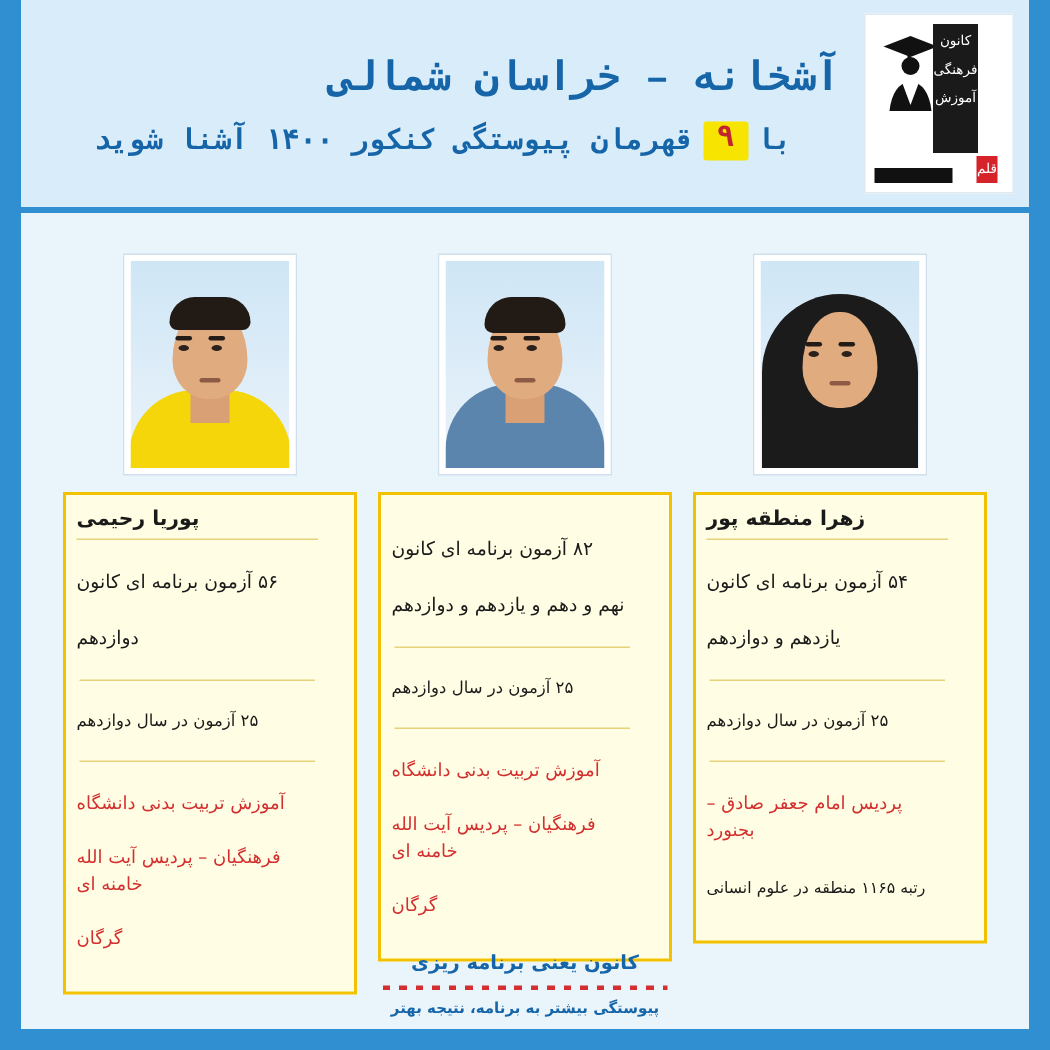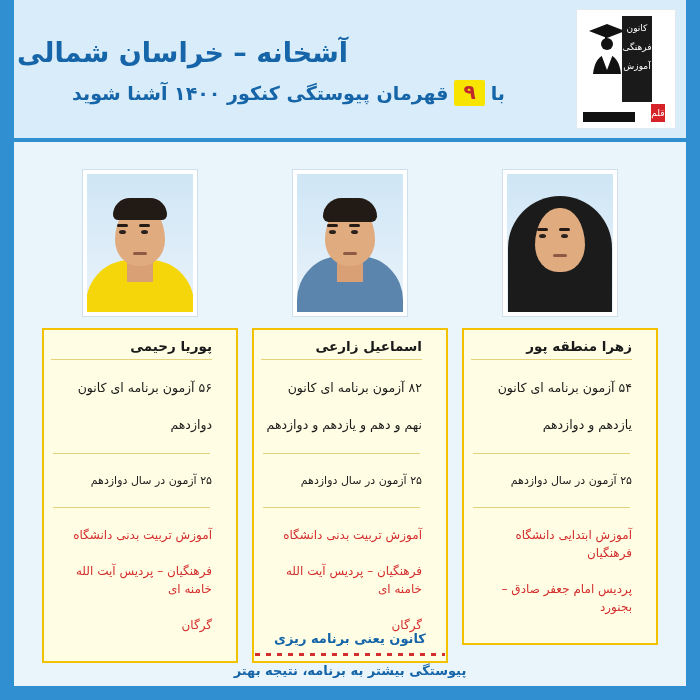--- a/index.html
+++ b/index.html
@@ -50,22 +50,23 @@
   }
   .logo .redbox{
     position:absolute;right:10px;bottom:6px;width:14px;height:18px;
     background:#d6232a;color:#fff;font-size:9px;text-align:center;line-height:18px;
   }
   .logo .blackbar{
     position:absolute;left:6px;bottom:6px;width:52px;height:10px;background:#111;
   }
   .head-titles{
     flex:1 1 auto;
-    text-align:left;
-    padding:0 6px 0 3px;
+    text-align:right;
+    padding:0 6px 0 16px;
+    font-family:Liberation Mono, monospace;
   }
   .title-main{
     color:#1565a8;
     font-size:27px;
     font-weight:bold;
     letter-spacing:0;
     margin:4px 0 12px 0;
     white-space:nowrap;
   }
   .title-sub{
@@ -144,21 +145,21 @@
     background:#1b1b1b;
   }
 
   .info-box{
     margin-top:12px;
     width:100%;
     background:#fffde3;
     border:2px solid #f2c200;
     box-sizing:border-box;
     padding:8px 24px 9px 7px;
-    text-align:right;
+    text-align:left;
   }
   .nm{
     color:#1a1a1a;
     font-size:13.5px;
     font-weight:bold;
     padding-bottom:5px;
     border-bottom:1px solid #e6d27a;
     margin-bottom:6px;
   }
   .ln{
@@ -175,21 +176,21 @@
   .footer{
     position:absolute;
     left:0;right:0;bottom:8px;
     text-align:center;
   }
   .f1{color:#1565a8;font-size:13px;font-weight:bold;margin-bottom:7px;}
   .dots{
     width:190px;height:3px;margin:0 auto 7px auto;
     background-image:repeating-linear-gradient(to right,#d32f2f 0 5px,transparent 5px 11px);
   }
-  .f2{color:#1565a8;font-size:13px;font-weight:bold;}
+  .f2{color:#1565a8;font-size:10px;font-weight:bold;}
 </style>
 </head>
 <body>
 
 <div class="page">
 
   <div class="header">
 
     <div class="logo">
       <svg class="grad" viewBox="0 0 44 56">
@@ -234,42 +235,41 @@
             <div class="mouth" style="top:80px;"></div>
           </div>
         </div>
         <div class="info-box">
           <div class="nm">زهرا منطقه پور</div>
           <div class="ln">۵۴ آزمون برنامه ای کانون</div>
           <div class="ln">یازدهم و دوازدهم</div>
           <div class="sep"></div>
           <div class="ln small">۲۵ آزمون در سال دوازدهم</div>
           <div class="sep"></div>
-          <div class="ln red">آموزش ابتدایی دانشگاه فرهنگیان</div>
           <div class="ln red">پردیس امام جعفر صادق – بجنورد</div>
+          <div class="ln rank">رتبه ۱۱۶۵ منطقه در علوم انسانی</div>
         </div>
       </div>
 
       <div class="card">
         <div class="photo-frame">
           <div class="photo">
             <div class="bg-blue"></div>
             <div class="shirt" style="width:106px;height:56px;bottom:0;background:#5b85ad;"></div>
             <div class="neck" style="width:26px;height:22px;top:86px;background:#d99f75;"></div>
             <div class="face" style="width:50px;height:62px;top:30px;"></div>
             <div class="hair" style="width:54px;height:24px;top:24px;border-radius:26px 26px 8px 8px;"></div>
             <div class="brow" style="left:30px;top:50px;"></div>
             <div class="brow" style="left:52px;top:50px;"></div>
             <div class="eye" style="left:32px;top:56px;"></div>
             <div class="eye" style="left:54px;top:56px;"></div>
             <div class="mouth" style="top:78px;"></div>
           </div>
         </div>
         <div class="info-box">
-          <div class="nm">اسماعیل زارعی</div>
           <div class="ln">۸۲ آزمون برنامه ای کانون</div>
           <div class="ln">نهم و دهم و یازدهم و دوازدهم</div>
           <div class="sep"></div>
           <div class="ln small">۲۵ آزمون در سال دوازدهم</div>
           <div class="sep"></div>
           <div class="ln red">آموزش تربیت بدنی دانشگاه</div>
           <div class="ln red">فرهنگیان – پردیس آیت الله خامنه ای</div>
           <div class="ln red">گرگان</div>
         </div>
       </div>

